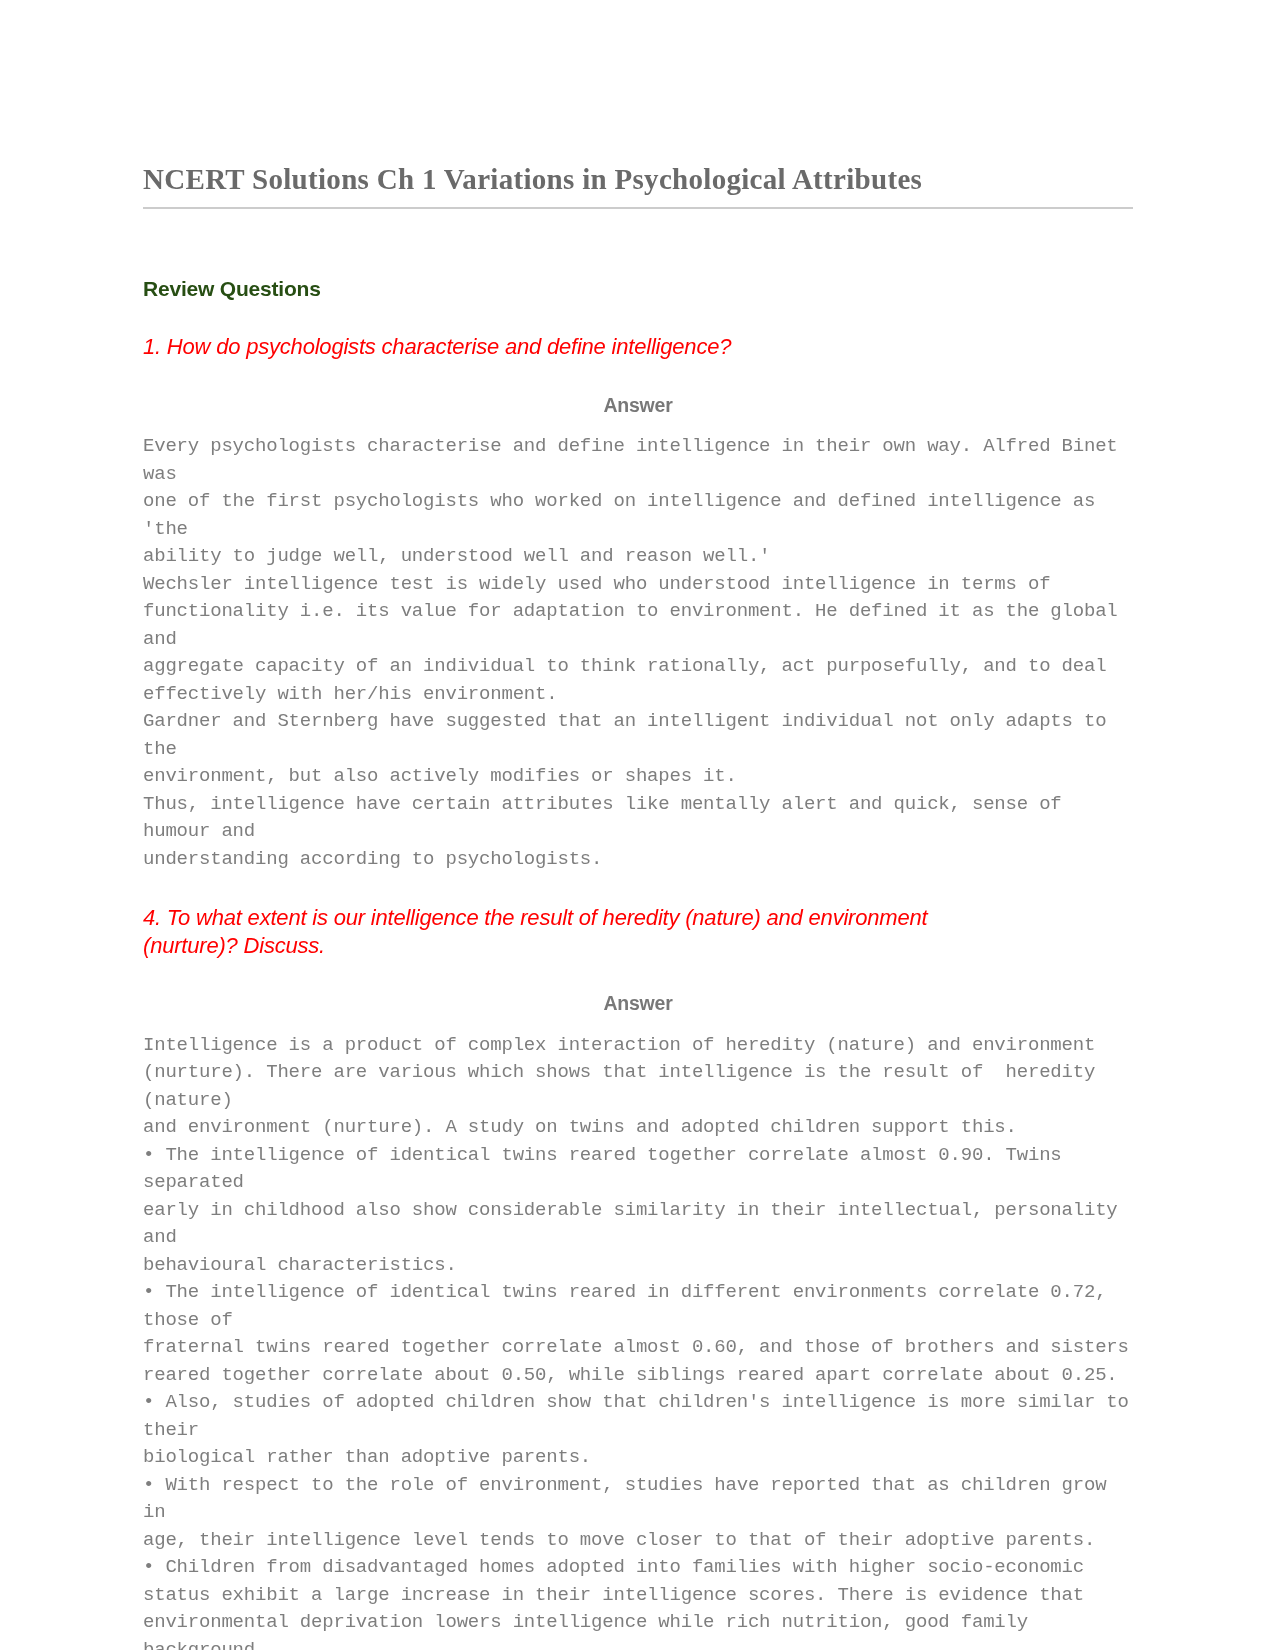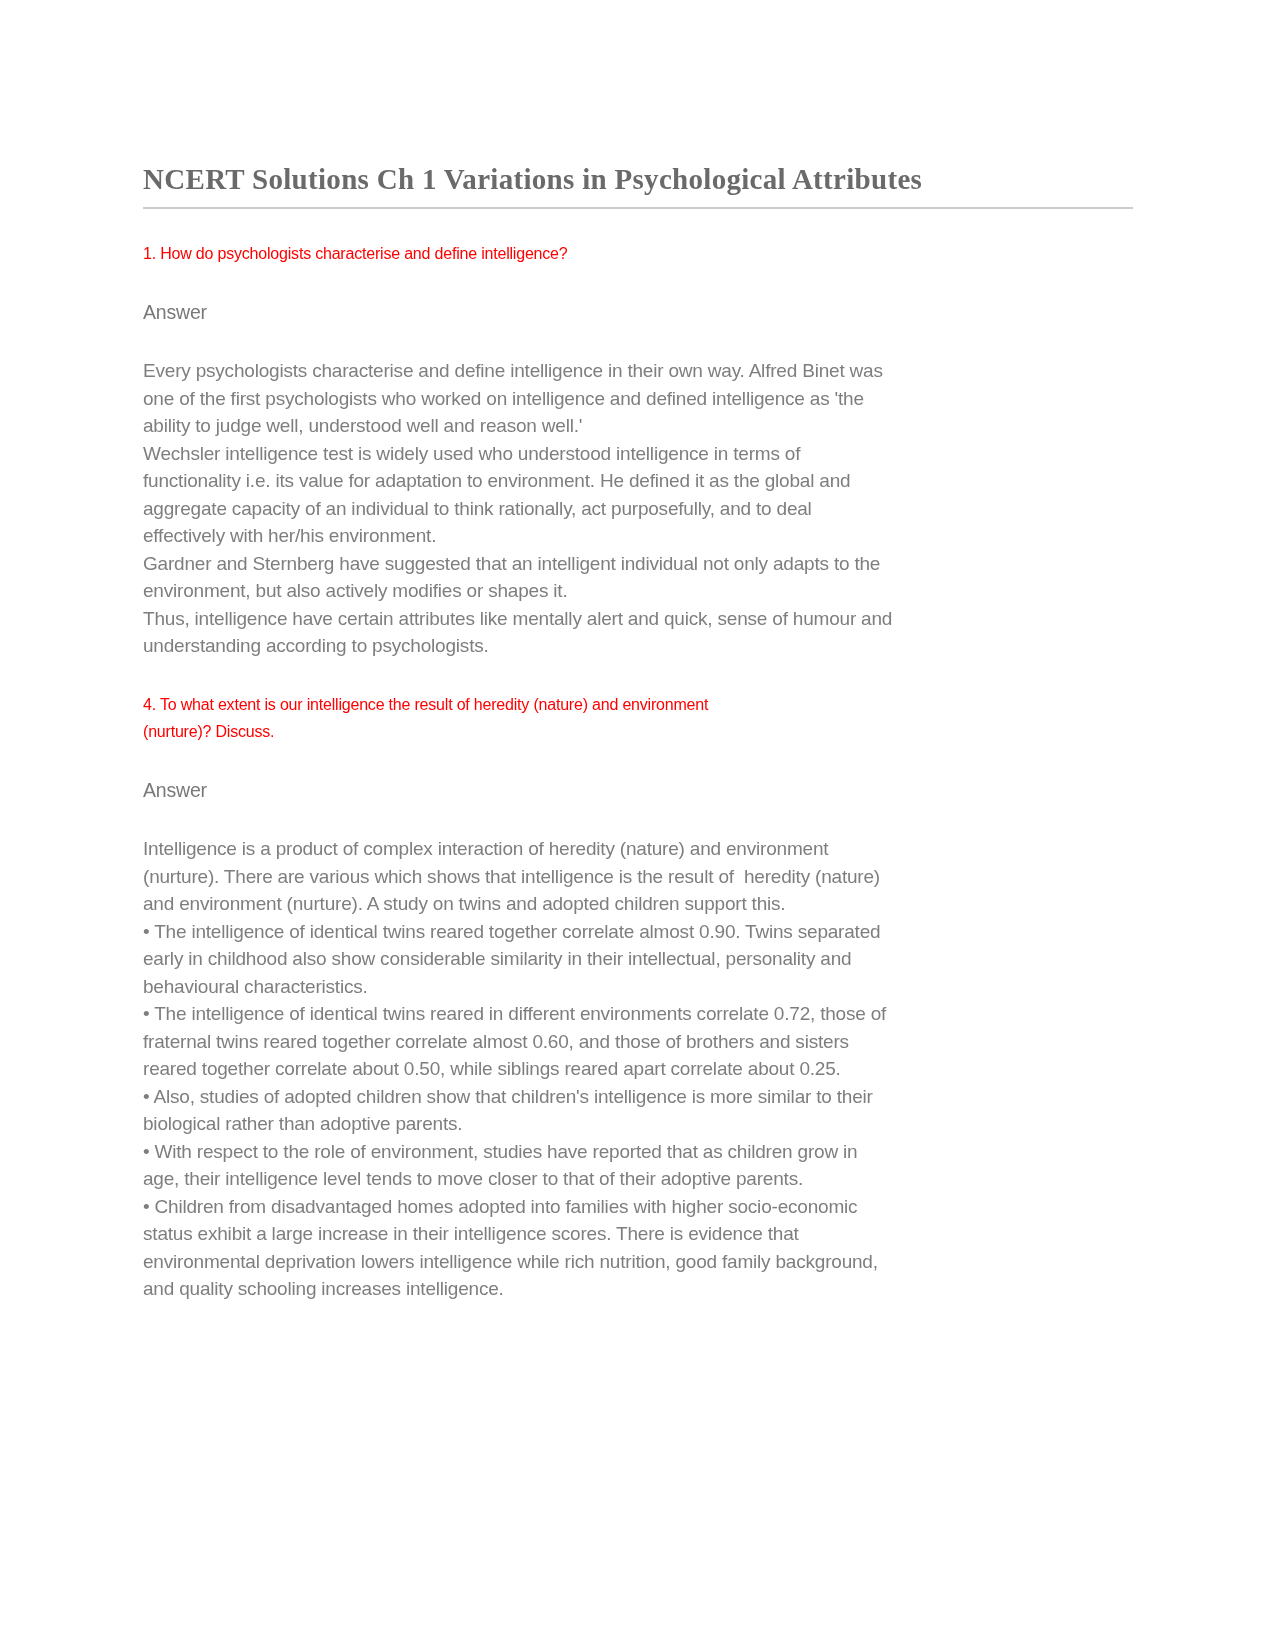--- a/index.html
+++ b/index.html
@@ -39,53 +39,57 @@
   .section-heading {
     color: #274e13;
     font-weight: bold;
     font-size: 21px;
     line-height: 27px;
     margin: 66px 0 0 0;
     letter-spacing: -0.2px;
   }
   .question {
     color: #ff0000;
-    font-size: 16px;
+    font-size: 22px;
     line-height: 27.5px;
     margin: 31px 0 0 0;
     letter-spacing: -0.2px;
     white-space: pre-wrap;
+    font-style: italic;
   }
   .answer-label {
     color: #787878;
-    font-weight: normal;
+    font-weight: bold;
     font-size: 19.5px;
     line-height: 27.5px;
     margin: 31px 0 0 0;
     letter-spacing: -0.2px;
+    text-align: center;
   }
   .body-para {
     color: #7e7e7e;
     font-size: 19px;
     line-height: 27.5px;
-    margin: 31px 0 0 0;
+    margin: 14px 0 0 0;
     letter-spacing: -0.2px;
     white-space: pre-wrap;
+    font-family: Liberation Mono, monospace;
   }
 </style>
 </head>
 <body>
 
 <div class="page">
   <div class="content">
 
     <h1 class="doc-title">NCERT Solutions Ch 1 Variations in Psychological Attributes</h1>
 
     <hr class="title-rule">
 
+    <h2 class="section-heading">Review Questions</h2>
 
     <p class="question">1. How do psychologists characterise and define intelligence?</p>
 
     <p class="answer-label">Answer</p>
 
     <p class="body-para">Every psychologists characterise and define intelligence in their own way. Alfred Binet was
 one of the first psychologists who worked on intelligence and defined intelligence as 'the
 ability to judge well, understood well and reason well.'
 Wechsler intelligence test is widely used who understood intelligence in terms of
 functionality i.e. its value for adaptation to environment. He defined it as the global and

